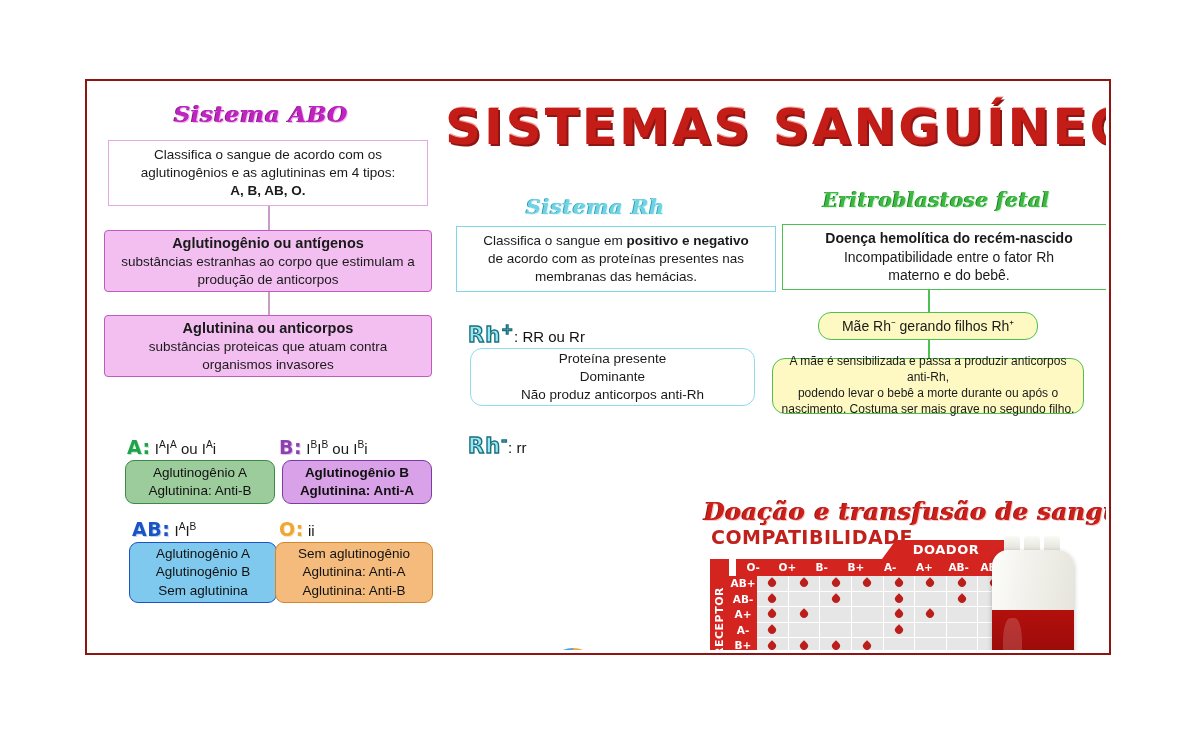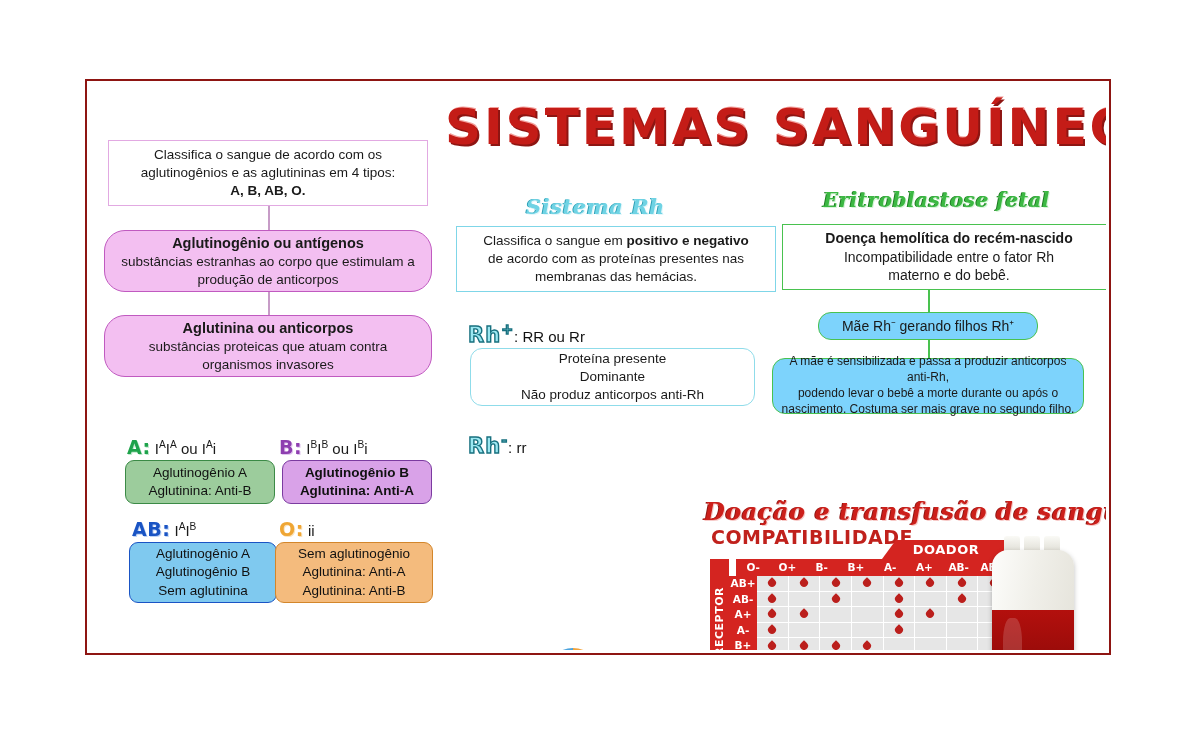--- a/index.html
+++ b/index.html
@@ -81,33 +81,33 @@
     text-align:center;
     font-size:13.5px;
     line-height:1.32;
     color:#1a1a1a;
     padding:5px 8px;
   }
   .box-abo-top{
     border:1px solid #e2a9e2;background:#fff;
   }
   .box-pink{
-    border:1.6px solid #c05ac0;background:#f3bff1;border-radius:21px;
+    border:1.6px solid #c05ac0;background:#f3bff1;border-radius:4px;
   }
   .box-cyan{
     border:1.4px solid #7fd6e8;background:#fff;
   }
   .box-cyan-r{
     border:1.6px solid #8fdcea;background:#fff;border-radius:12px;
   }
   .box-green{
     border:1.6px solid #49c24f;background:#fff;
   }
   .box-green-r{
-    border:1.8px solid #49c24f;background:#7dd3fc;border-radius:13px;
+    border:1.8px solid #49c24f;background:#fef9c3;border-radius:13px;
   }
   
   .conn{position:absolute;background:#c79cc7;width:1.5px;}
   .conn-g{position:absolute;background:#49c24f;width:2px;}
   
   .tlabel{
     position:absolute;white-space:nowrap;
     font-size:15px;color:#1a1a1a;
   }
   .tbig{
@@ -236,20 +236,21 @@
 <body>
 
 <div id="frame">
   <div id="frame-inner"></div>
 </div>
 
 <div id="canvas">
 
   <div id="maintitle">SISTEMAS SANGUÍNEOS</div>
 
+  <div class="abs script h-abo" style="left:84px;top:16px;">Sistema ABO</div>
 
   <div class="box box-abo-top" style="left:18px;top:56px;width:320px;height:66px;">
     <span>Classifica o sangue de acordo com os</span>
     <span>aglutinogênios e as aglutininas em 4 tipos:</span>
     <span class="b">A, B, AB, O.</span>
   </div>
 
   <div class="conn" style="left:178px;top:122px;height:24px;"></div>
 
   <div class="box box-pink" style="left:14px;top:146px;width:328px;height:62px;">

